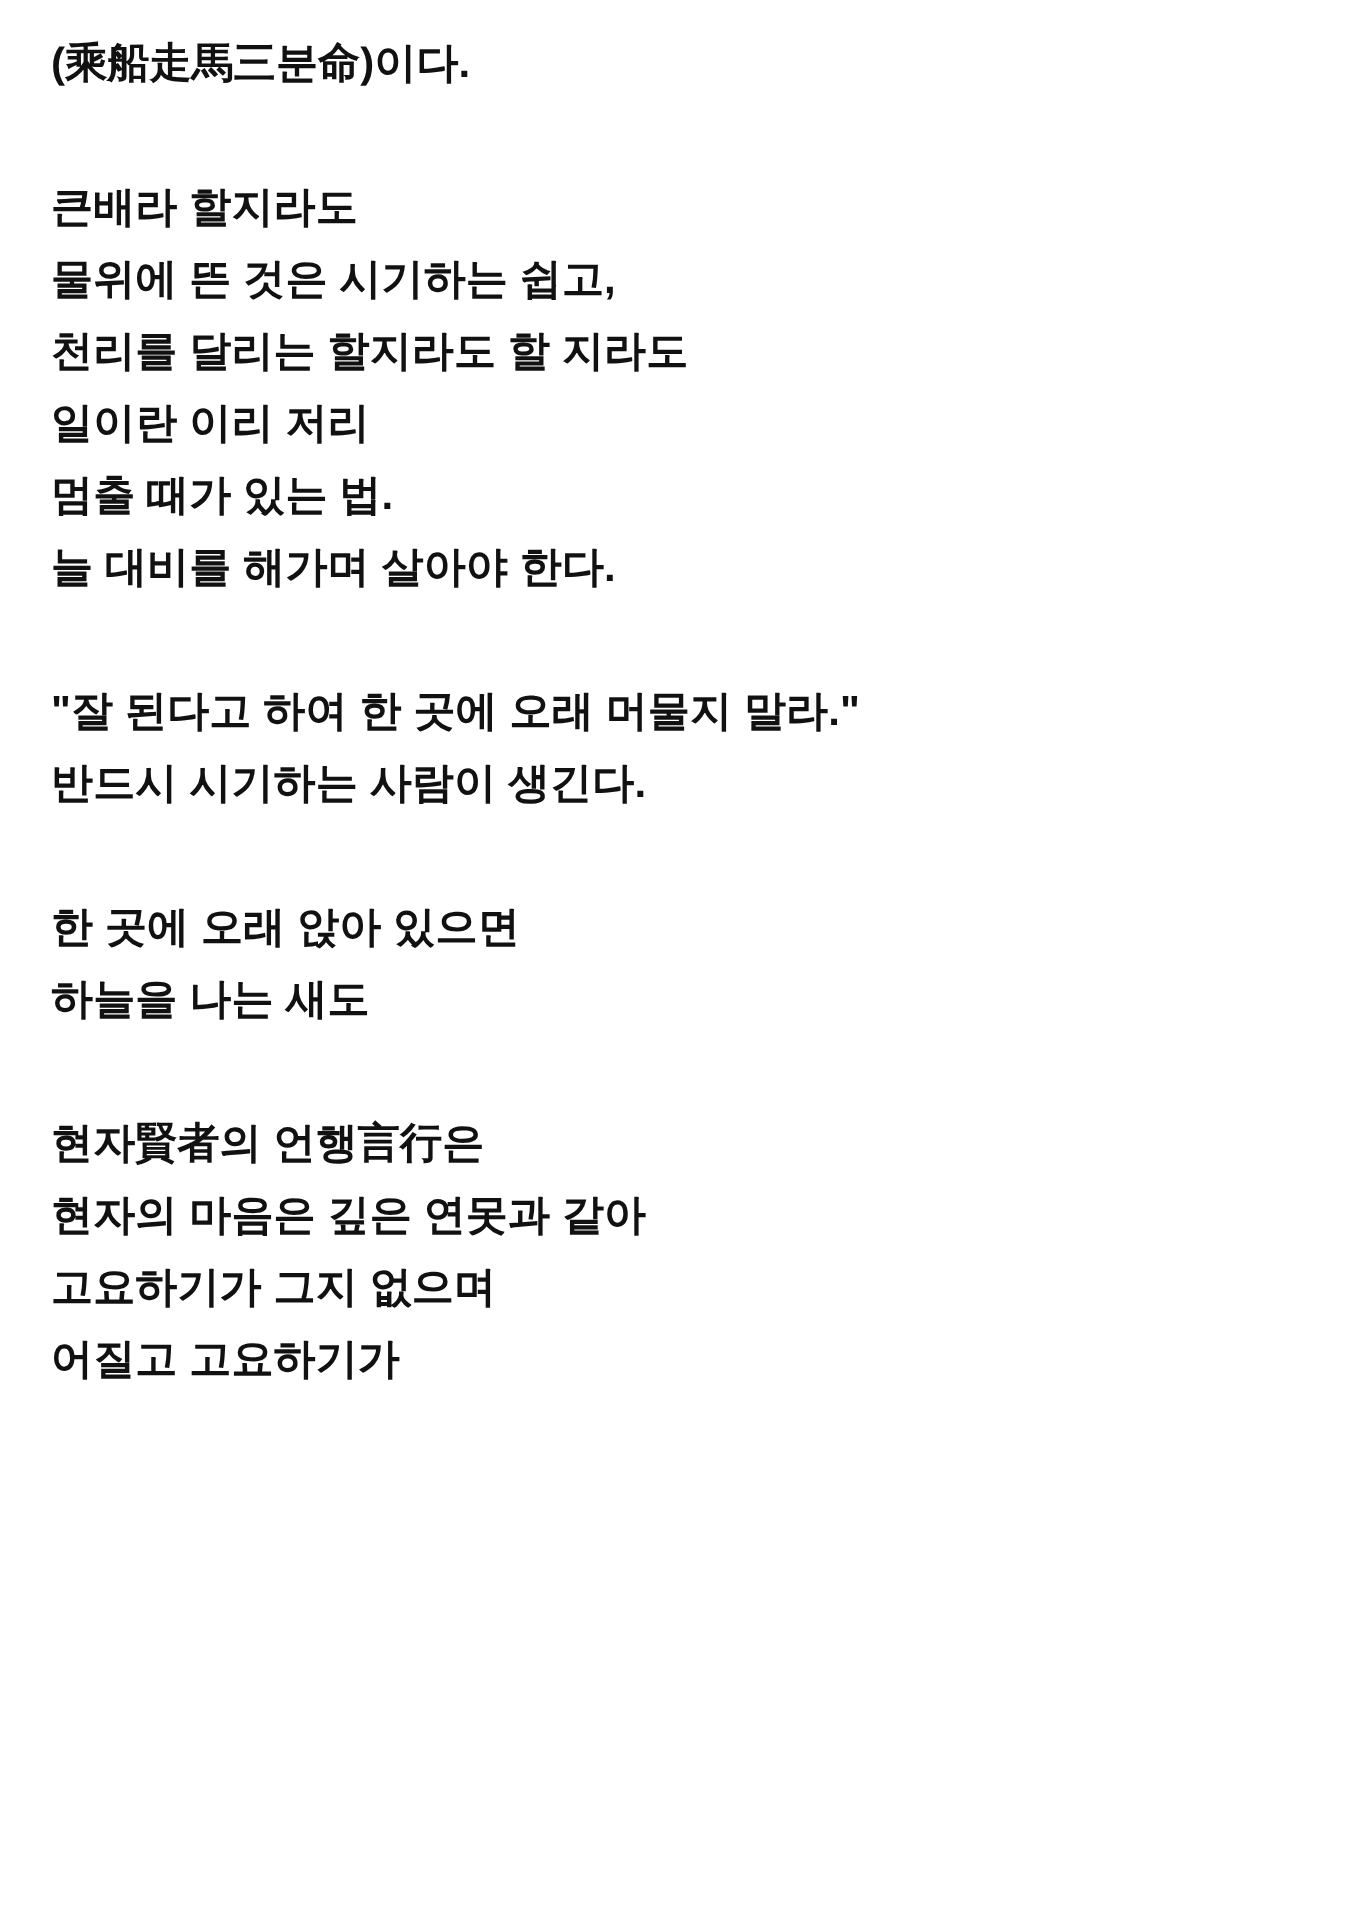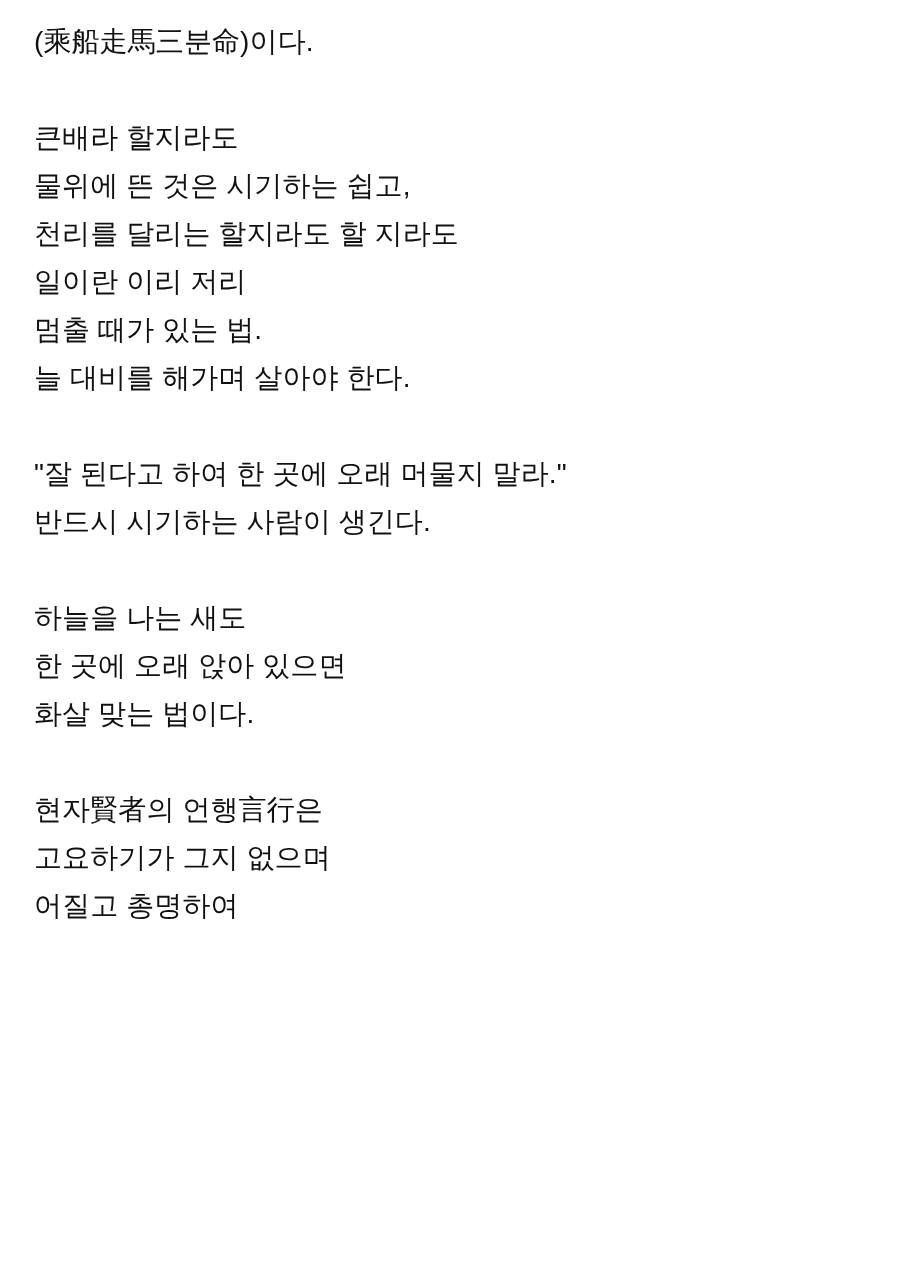--- a/index.html
+++ b/index.html
@@ -23,20 +23,21 @@
   }
   .block {
     margin: 0;
   }
   .line {
     font-size: 28px;
     line-height: 48px;
     white-space: pre-wrap;
     color: #111111;
     letter-spacing: 0.1px;
+    font-weight: bold;
   }
   .spacer {
     height: 48px;
   }
 </style>
 </head>
 <body>
 
 <div class="page">
   <div id="doc-body">
@@ -52,24 +53,24 @@
         <div class="line">멈출 때가 있는 법.</div>
         <div class="line">늘 대비를 해가며 살아야 한다.</div>
       </div>
       <div class="spacer"></div>
       <div class="block">
         <div class="line">"잘 된다고 하여 한 곳에 오래 머물지 말라."</div>
         <div class="line">반드시 시기하는 사람이 생긴다.</div>
       </div>
       <div class="spacer"></div>
       <div class="block">
+        <div class="line">한 곳에 오래 앉아 있으면</div>
         <div class="line">하늘을 나는 새도</div>
-        <div class="line">한 곳에 오래 앉아 있으면</div>
-        <div class="line">화살 맞는 법이다.</div>
       </div>
       <div class="spacer"></div>
       <div class="block">
         <div class="line">현자賢者의 언행言行은</div>
+        <div class="line">현자의 마음은 깊은 연못과 같아</div>
         <div class="line">고요하기가 그지 없으며</div>
-        <div class="line">어질고 총명하여</div>
+        <div class="line">어질고 고요하기가</div>
       </div>
     </div>
 </div>
 
 </body></html>

